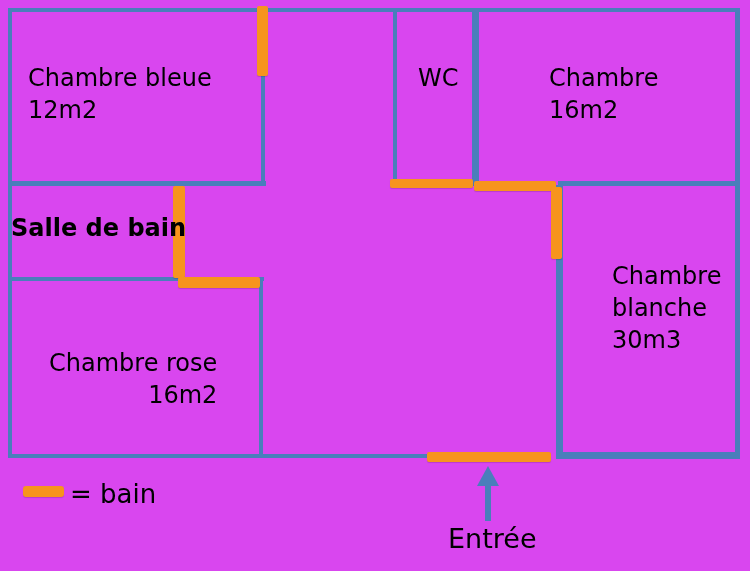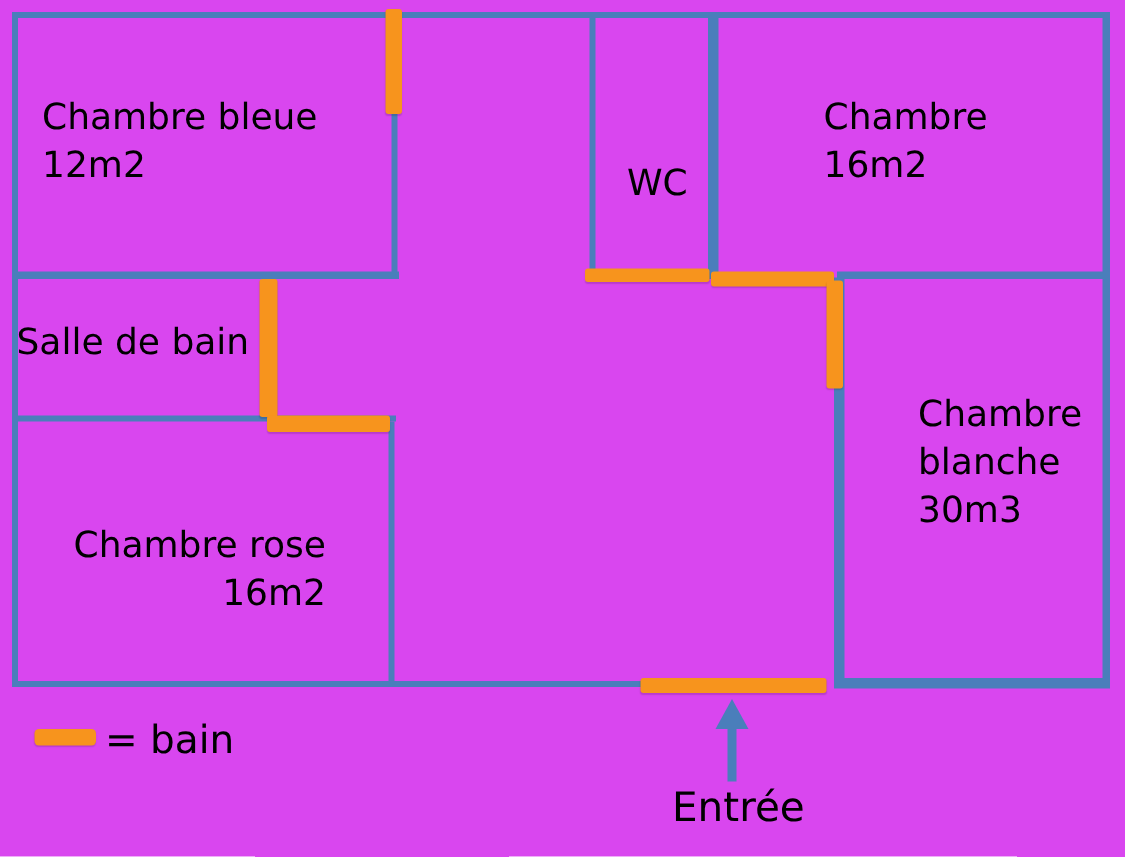--- a/index.html
+++ b/index.html
@@ -88,24 +88,24 @@
   <div class="door" style="left:257px; top:6px; width:11px; height:70px;"></div>
   <div class="door" style="left:173px; top:186px; width:12px; height:92px;"></div>
   <div class="door" style="left:178px; top:277px; width:82px; height:11px;"></div>
   <div class="door" style="left:390px; top:179px; width:83px; height:9px;"></div>
   <div class="door" style="left:474px; top:181px; width:82px; height:10px;"></div>
   <div class="door" style="left:551px; top:187px; width:11px; height:72px;"></div>
   <div class="door" style="left:427px; top:452px; width:124px; height:10px;"></div>
 
   <div class="room-label" style="left:28px; top:62px;">Chambre bleue
 12m2</div>
-  <div class="room-label" style="left:418px; top:62px;margin-top:44px;">WC</div>
+  <div class="room-label" style="left:418px; top:62px;">WC</div>
   <div class="room-label" style="left:549px; top:62px;">Chambre
 16m2</div>
-  <div class="room-label" style="left:11px; top:212px;">Salle de bain</div>
+  <div class="room-label" style="left:11px; top:212px;font-weight:bold;">Salle de bain</div>
   <div class="room-label" style="left:49px; top:347px;text-align:right;">Chambre rose
 16m2</div>
   <div class="room-label" style="left:585px; top:260px;margin-left:27px;">Chambre
 blanche
 30m3</div>
 
   <div class="legend-swatch"></div>
   <div class="legend-label">= bain</div>
 
   <div class="arrow-head"></div>

